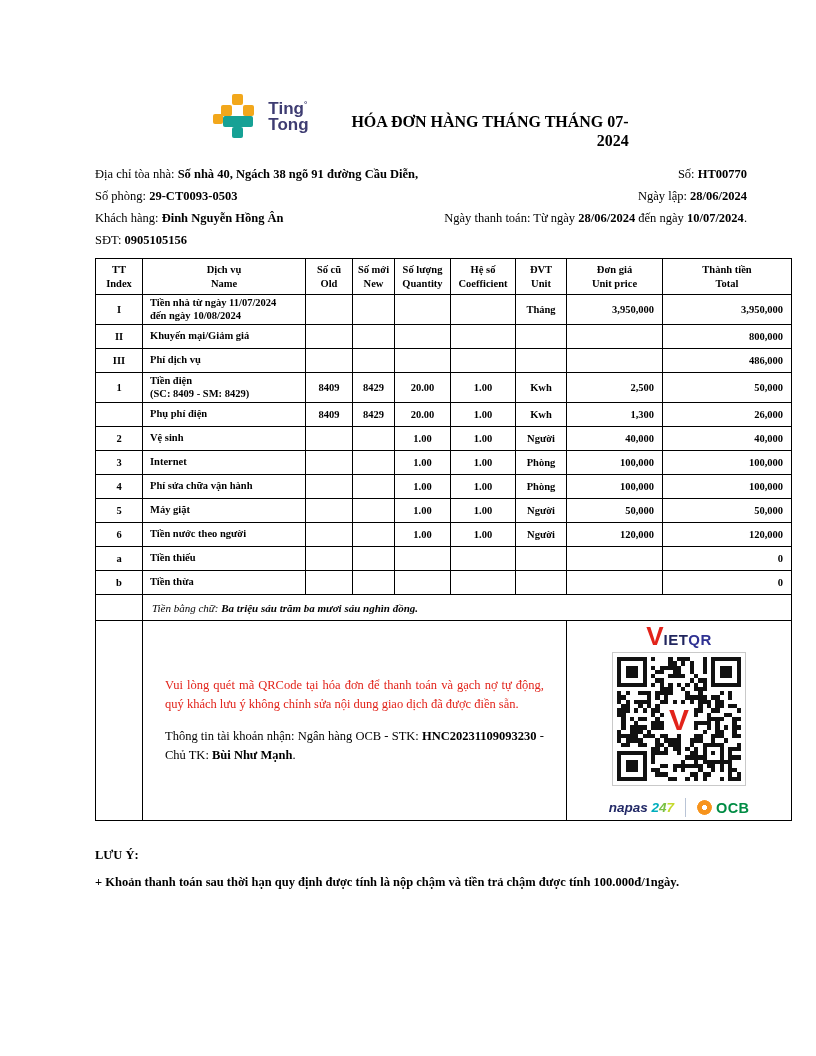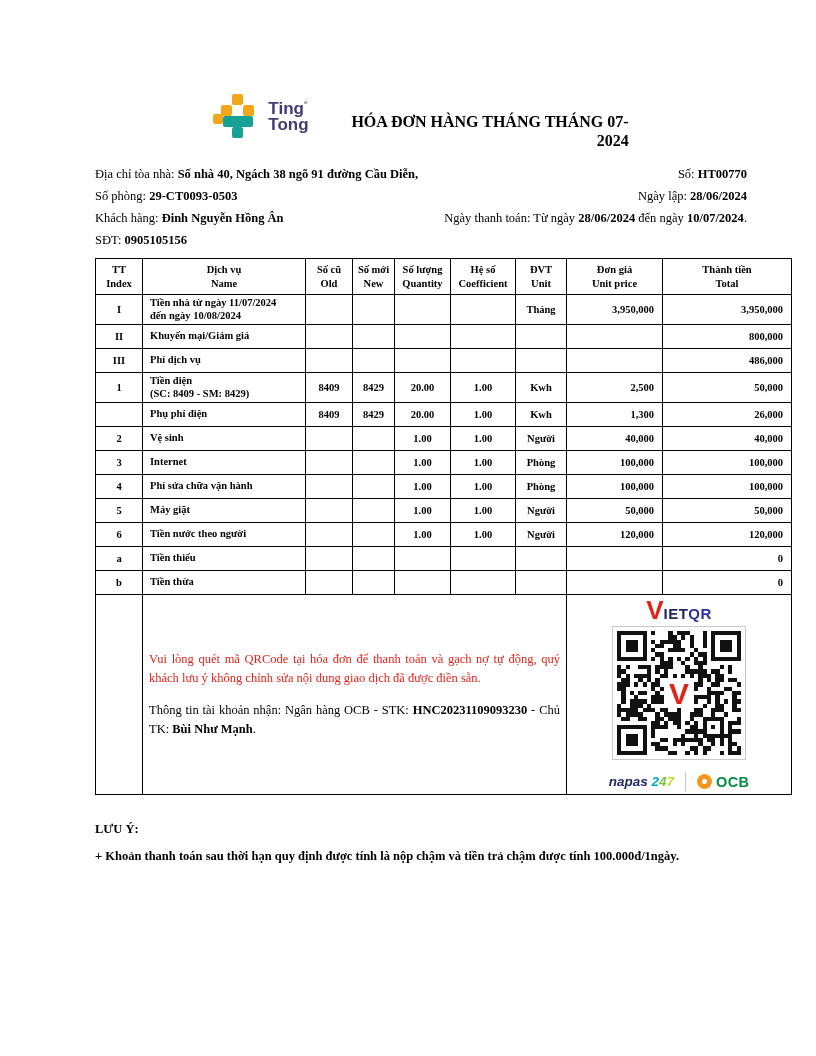--- a/index.html
+++ b/index.html
@@ -23,21 +23,21 @@
   
   table{margin-top:7px;width:696px;border-collapse:collapse;table-layout:fixed}
   td,th{border:1.4px solid #000;font-weight:bold;font-size:10.5px;overflow:hidden;box-sizing:border-box}
   th{height:36px;line-height:14px;text-align:center;padding:0;font-size:10.5px}
   td{height:24px;padding:2px 4px;vertical-align:middle}
   .c-index{text-align:center}
   .c-name{text-align:left;padding-left:7px;line-height:12.5px}
   .c-num{text-align:center}
   .c-money{text-align:right;padding-right:8px}
   .words-cell{height:26px;font-size:11px;padding-left:9px;font-weight:normal}
-  .qr-text-cell{vertical-align:middle;padding:0 6px}
+  .qr-text-cell{vertical-align:middle;padding:0 22px}
   .notice{color:var(--red);font-size:12.5px;line-height:19px;text-align:justify;font-weight:normal}
   .account{margin-top:13px;font-size:12.5px;line-height:19px;text-align:justify;font-weight:normal}
   .qr-cell{height:198px;vertical-align:top;padding:3px 0}
 
   
   .qr-panel{display:flex;flex-direction:column;align-items:center}
   .vietqr-logo{font-family:"Liberation Sans",sans-serif;display:flex;align-items:baseline;height:25px}
   .vq-v{color:var(--red);font-size:26px;font-weight:bold;line-height:25px}
   .vq-iet{color:var(--navy);font-size:15px;font-weight:bold;letter-spacing:.5px}
   .vq-qr{color:var(--qr_blue);font-size:15px;font-weight:bold;letter-spacing:.5px}
@@ -306,20 +306,24 @@
     <td class="c-num"></td>
     <td class="c-num"></td>
     <td class="c-num"></td>
     <td class="c-num"></td>
     <td class="c-num"></td>
     <td class="c-money"></td>
     <td class="c-money">0</td>
   </tr>
       </tbody>
     <tbody>
+      <tr>
+        <td class="c-index"></td>
+        <td class="words-cell" colspan="8"><span class="seg-i">Tiền bằng chữ: </span><span class="seg-b seg-i">Ba triệu sáu trăm ba mươi sáu nghìn đồng.</span></td>
+      </tr>
       <tr>
         <td></td>
         <td class="qr-text-cell" colspan="6">
           <div class="notice"><span>Vui lòng quét mã QRCode tại hóa đơn để thanh toán và gạch nợ tự động, quý khách lưu ý không chỉnh sửa nội dung giao dịch đã được điền sẵn.</span></div>
           <div class="account"><span>Thông tin tài khoản nhận: Ngân hàng OCB - STK: </span><span class="seg-b">HNC20231109093230</span><span> - Chủ TK: </span><span class="seg-b">Bùi Như Mạnh</span><span>.</span></div>
         </td>
         <td class="qr-cell" colspan="2">
           <div class="qr-panel">
             <div class="vietqr-logo">
               <span class="vq-v">V</span>

